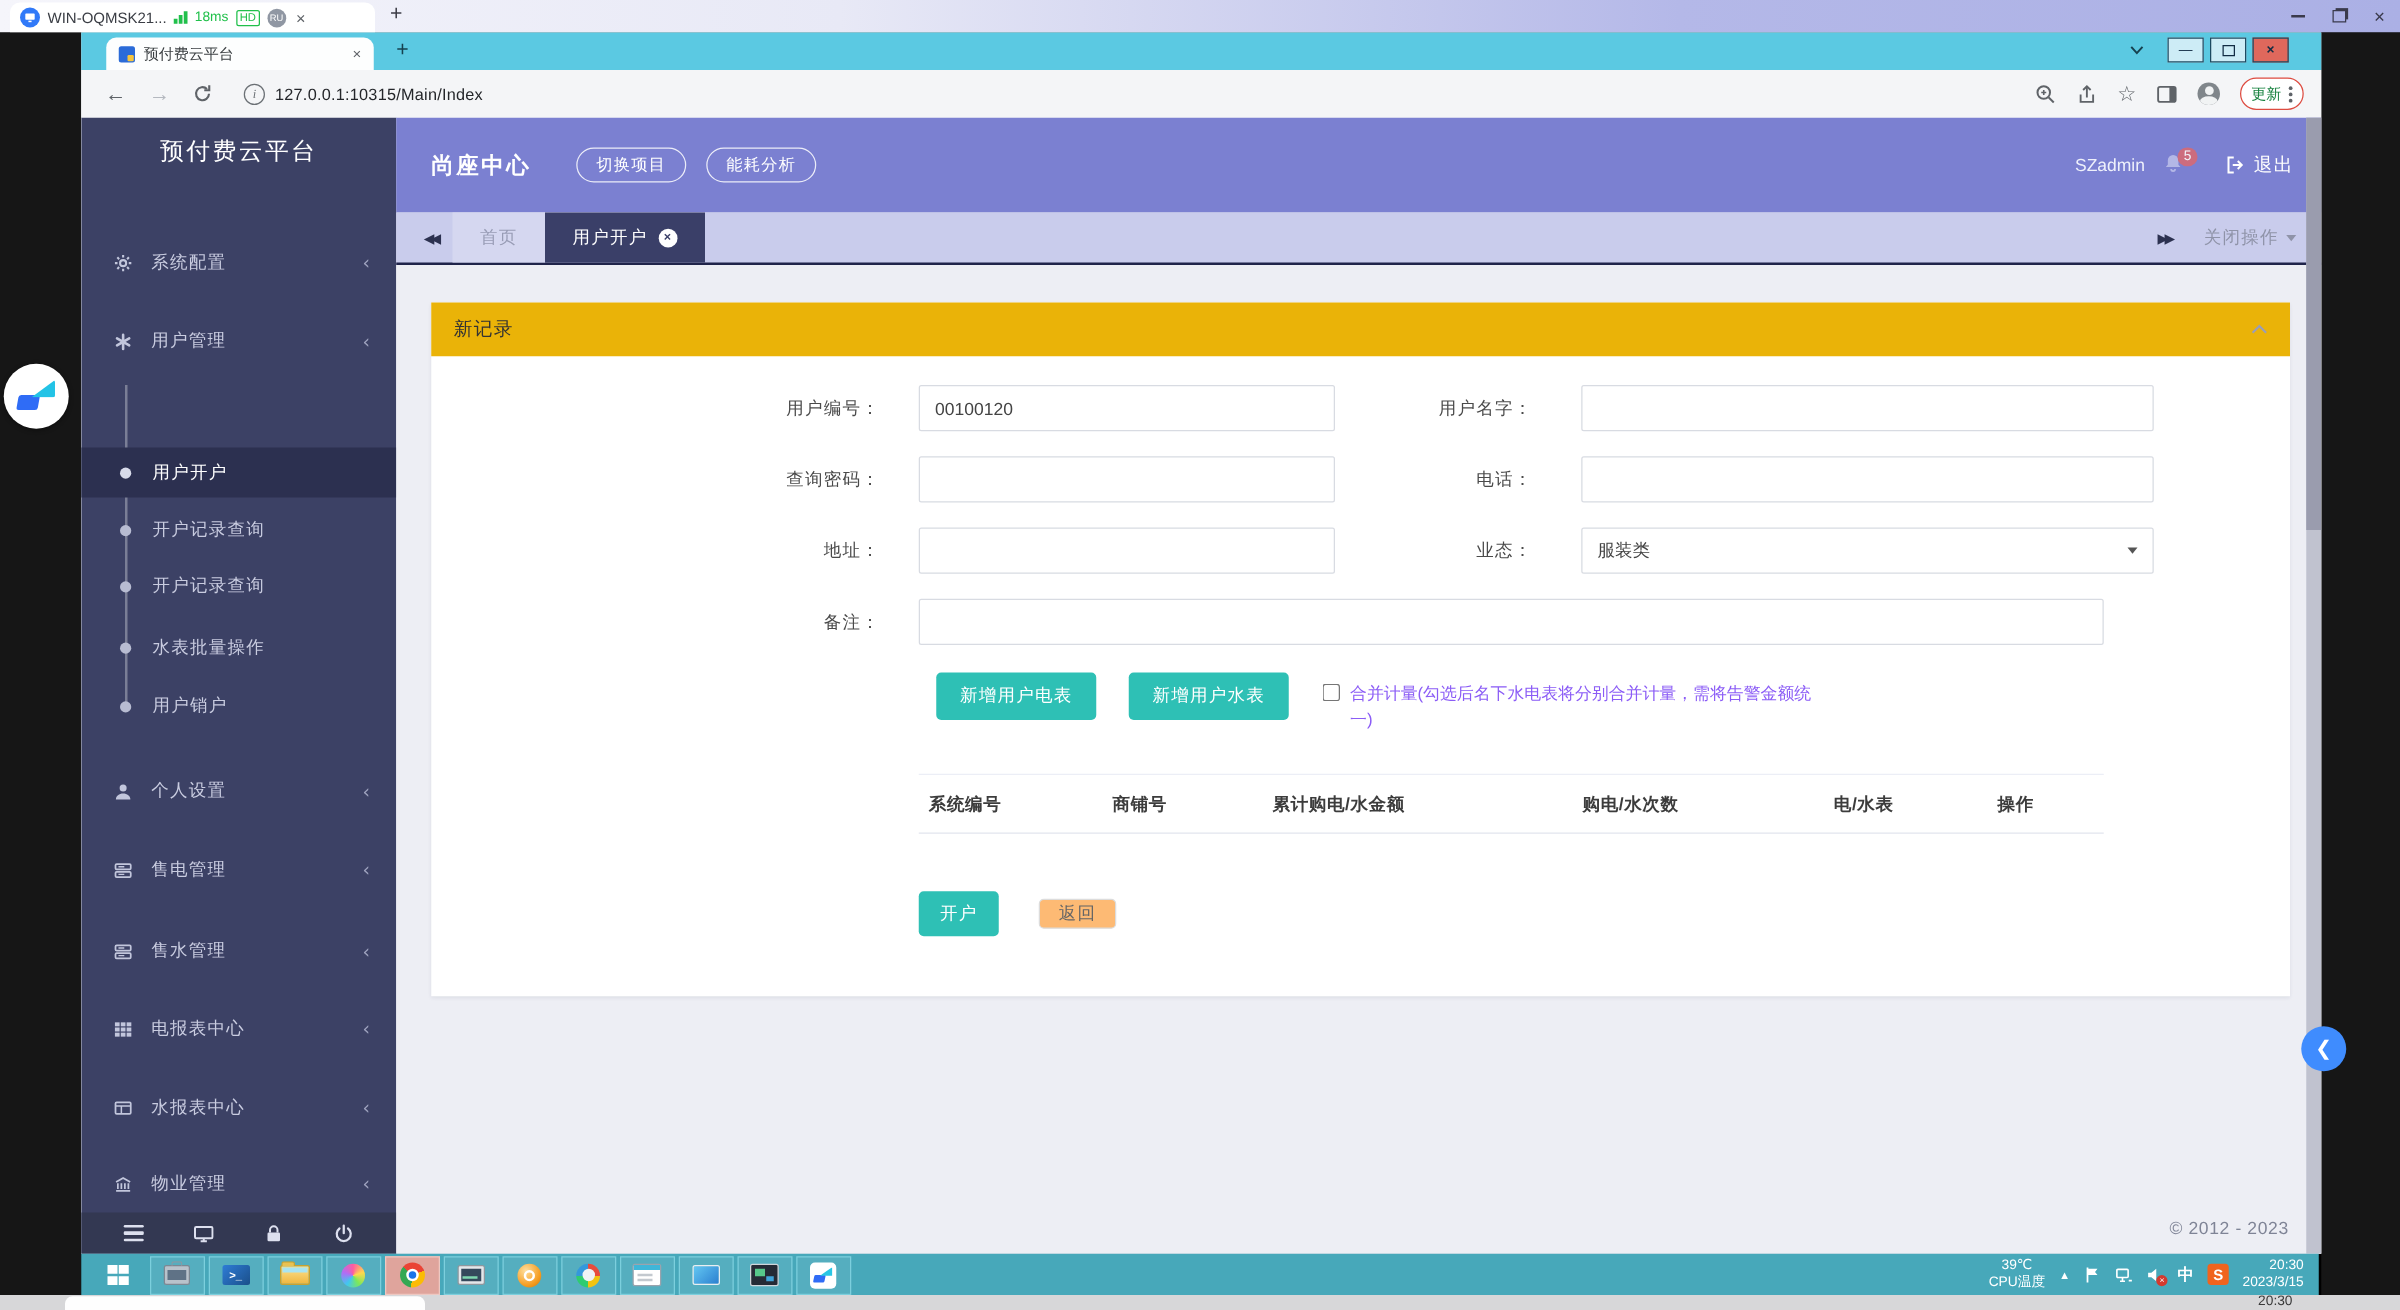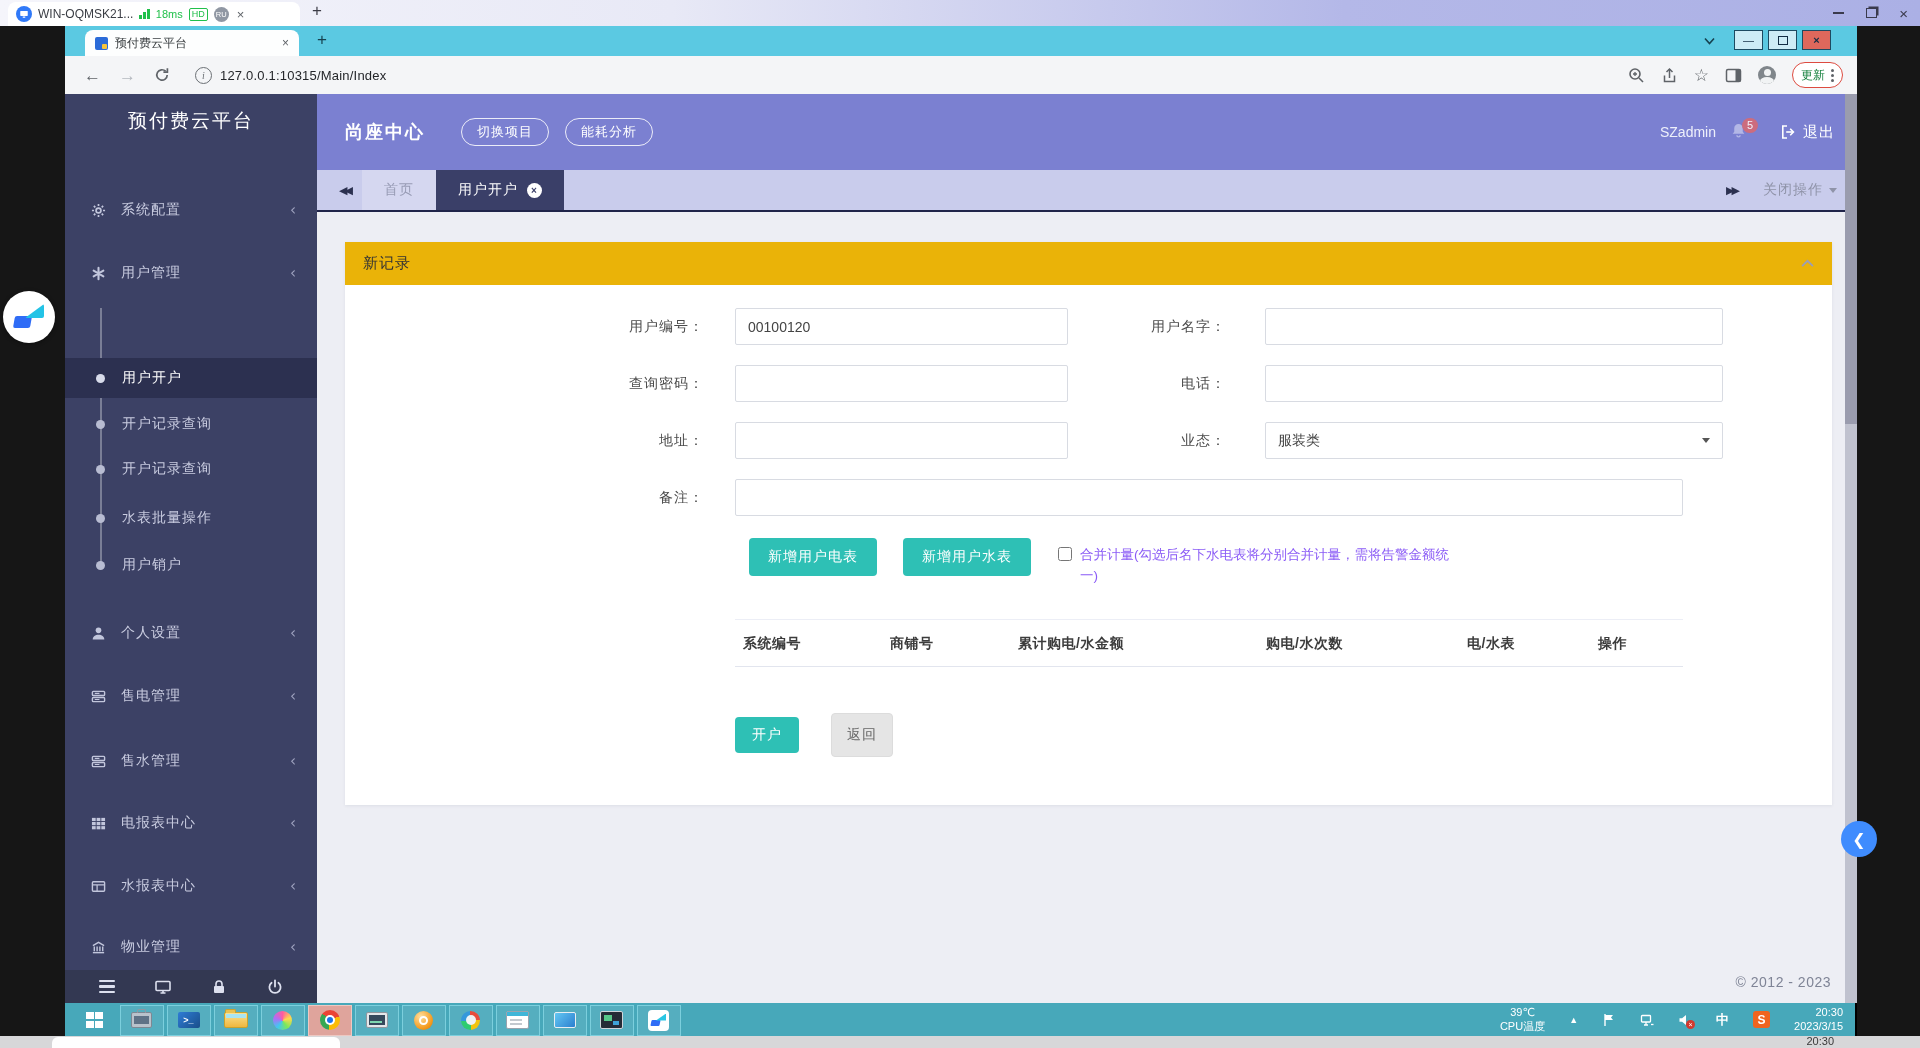--- a/index.html
+++ b/index.html
@@ -132,21 +132,21 @@
   .teal-btn{background:#2ec0b5;color:#fff;border:none;height:38px;padding:0 19px;border-radius:4px;font-size:14px;letter-spacing:1px;font-family:inherit}
   .teal-btn + .teal-btn{margin-left:26px}
   .merge-wrap{display:flex;align-items:flex-start;margin-left:27px;padding-top:7px}
   .merge-wrap input{width:14px;height:14px;margin:2px 8px 0 0}
   .merge-label{width:382px;font-size:13.5px;color:#8b5cf6;line-height:1.55}
   .meter-table{margin:32px 0 0 390px;width:948px}
   .mt-head{display:grid;grid-template-columns:147px 128px 248px 201px 131px 1fr;border-top:1px solid #eceef6;border-bottom:1px solid #e2e5ee;padding:15px 0 13px 8px;box-sizing:border-box}
   .mt-head span{font-size:14px;color:#3c3c3c;font-weight:bold;letter-spacing:.5px}
   .actions-row{display:flex;align-items:center;margin:46px 0 0 390px;gap:32px}
   .open-btn{background:#2ec0b5;color:#fff;border:none;height:36px;padding:0 17px;border-radius:4px;font-size:14px;letter-spacing:1px;font-family:inherit}
-  .back-btn{background:#e5e5e5;color:#666;border:1px solid #dcdcdc;height:44px;padding:0 15px;border-radius:4px;font-size:14px;letter-spacing:1px;font-family:inherit}
+  .back-btn{background:#fdba74;color:#666;border:1px solid #dcdcdc;height:24px;padding:0 15px;border-radius:4px;font-size:14px;letter-spacing:1px;font-family:inherit}
   #app-footer{position:absolute;right:26px;bottom:13px;color:#7f8496;font-size:14px;letter-spacing:.5px}
   
   #taskbar{position:absolute;left:65px;top:1003px;width:1790px;height:33px;background:#47a8ba;display:flex;align-items:center;padding:0 6px;box-sizing:border-box}
   .slot{width:44px;height:31px;margin:1px 1.5px 0;border:1px solid rgba(150,228,241,.6);background:rgba(255,255,255,.08);
      display:flex;align-items:center;justify-content:center;box-sizing:border-box;flex:none}
   .slot.start{border:none;background:transparent}
   .slot.active-app{background:#dfa49c;border-color:#edc8c2}
   .winlogo{display:grid;grid-template-columns:8px 8px;grid-template-rows:7.5px 7.5px;gap:1.5px}
   .winlogo i{background:#fff;display:block}
   .toolbox{width:19px;height:14px;background:#b9c2cb;border:1px solid #7d8893;border-radius:2px;position:relative}
@@ -170,21 +170,21 @@
   .appwin{width:21px;height:16px;background:#fff;border:1px solid #9aa3ad;border-radius:2px;position:relative}
   .appwin:before{content:"";position:absolute;left:0;top:0;right:0;height:4px;background:#3fb6d8}
   .appwin:after{content:"";position:absolute;top:7px;left:3px;width:12px;height:2px;background:#c3c9cf;box-shadow:0 4px 0 #c3c9cf}
   .disp{width:20px;height:14px;background:linear-gradient(135deg,#63c7f2,#2b7fd0);border:1px solid #e8eef2;border-radius:2px}
   .rwin{width:21px;height:16px;background:#252b36;border:1px solid #cfd5da;border-radius:2px;position:relative}
   .rwin:before{content:"";position:absolute;left:3px;top:3px;width:8px;height:6px;background:#57c78a}
   .rwin:after{content:"";position:absolute;right:3px;bottom:3px;width:6px;height:4px;background:#3fa3d8}
   .tdtile{width:21px;height:21px;background:#fff;border-radius:4px;position:relative}
   .tdtile:before{content:"";position:absolute;left:3px;top:10px;width:9px;height:6px;background:#2f6cf6;border-radius:1px;transform:skewX(-12deg)}
   .tdtile:after{content:"";position:absolute;right:3px;top:4px;width:10px;height:7px;background:#29c6e4;clip-path:polygon(0 100%,100% 0,100% 100%)}
-  #tray{margin-left:auto;display:flex;align-items:center;gap:24px;padding-right:6px;color:#fff}
+  #tray{margin-left:auto;display:flex;align-items:center;gap:11px;padding-right:6px;color:#fff}
   .tray-2line{text-align:center;font-size:11px;line-height:1.25;white-space:nowrap}
   .tray-caret{font-size:9px}
   #tray svg{width:14px;height:14px;display:block}
   .spk{position:relative}
   .spk .mute{position:absolute;right:-3px;bottom:-2px;width:9px;height:9px;border-radius:50%;background:#d33a2f;color:#fff;font-size:7px;line-height:9px;text-align:center}
   .ime{font-size:13px;font-weight:bold}
   .sogou{width:17px;height:17px;border-radius:3px;background:#f0641e;color:#fff;font-weight:bold;font-size:12px;display:flex;align-items:center;justify-content:center}
   .tray-clock{text-align:right;font-size:11px;line-height:1.25;white-space:nowrap}
   
   #host-bar{position:absolute;left:0;top:1036px;width:1920px;height:12px;background:#d7d7d9}

